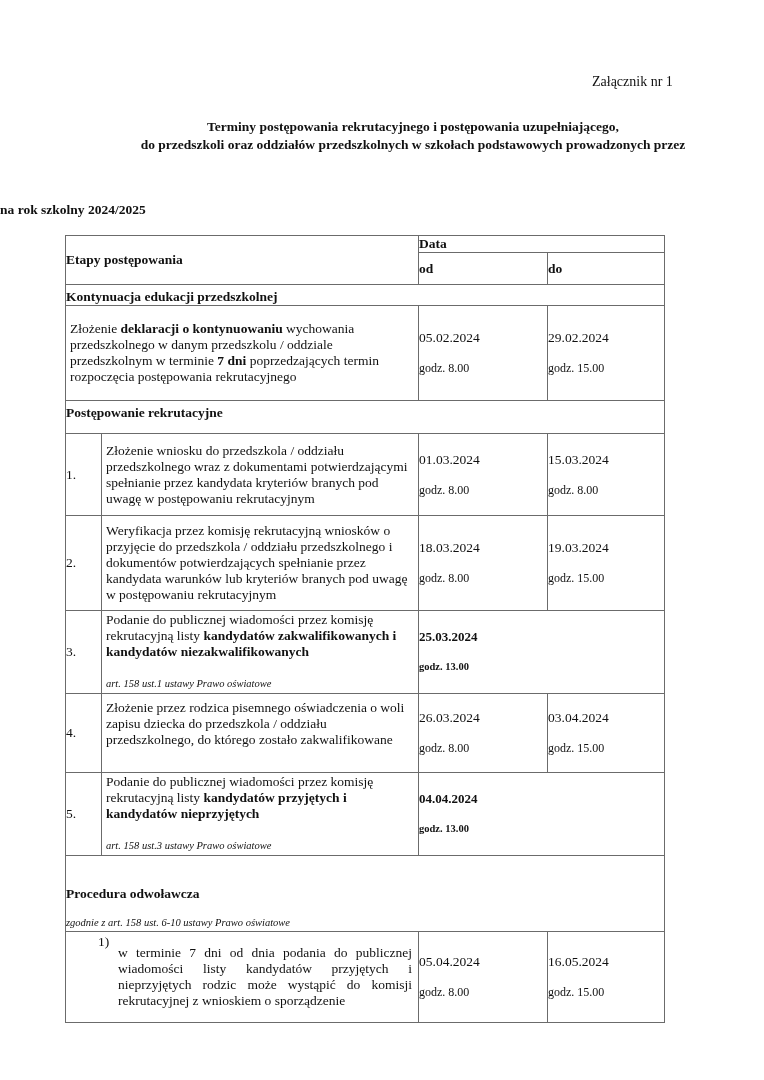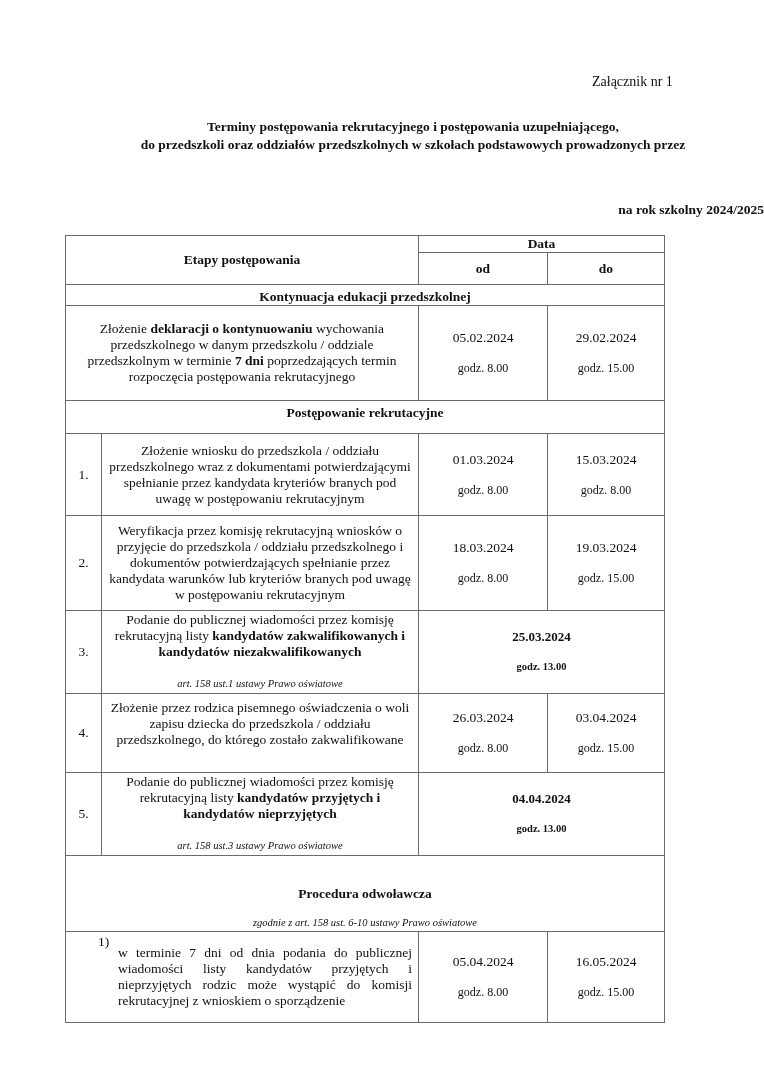--- a/index.html
+++ b/index.html
@@ -2,25 +2,25 @@
 <html><head>
 <meta charset="utf-8">
 <style>
   html, body { margin: 0; padding: 0; background: #ffffff; }
   body { width: 764px; height: 1080px; position: relative; overflow: hidden;
          font-family: "Liberation Serif", "DejaVu Serif", serif; color: #111; }
   .annex { position: absolute; top: 74px; left: 592px; font-size: 14px; }
   .title { position: absolute; top: 118px; left: 0; width: 764px; text-align: center;
            font-weight: bold; font-size: 13.5px; line-height: 18px; margin-left: 31px; }
   .title div { white-space: nowrap; }
-  .year { position: absolute; top: 202px; left: 0; width: 764px; text-align: right;
+  .year { position: absolute; top: 202px; left: 0; width: 764px; text-align: left;
           font-weight: bold; font-size: 13.5px; }
   table { position: absolute; top: 235px; left: 65px; width: 599px;
           border-collapse: collapse; table-layout: fixed; }
-  td, th { border: 1.4px solid #6b6b6b; padding: 0; text-align: center; vertical-align: middle;
+  td, th { border: 1.4px solid #6b6b6b; padding: 0; vertical-align: middle;
            font-size: 13.5px; line-height: 16px; }
   .hdr { font-weight: bold; }
   .sect { font-weight: bold; vertical-align: top; padding-top: 4px; }
   .desc { padding: 1px 4px; }
   .num { font-size: 13.5px; }
   .date { font-size: 13.5px; }
   .hour { font-size: 12px; margin-top: 14px; }
   .bold-date .date { font-weight: bold; font-size: 13px; }
   .bold-date .hour { font-weight: bold; font-size: 10.5px; }
   .note { font-style: italic; font-size: 10.5px; margin-top: 16px; }

